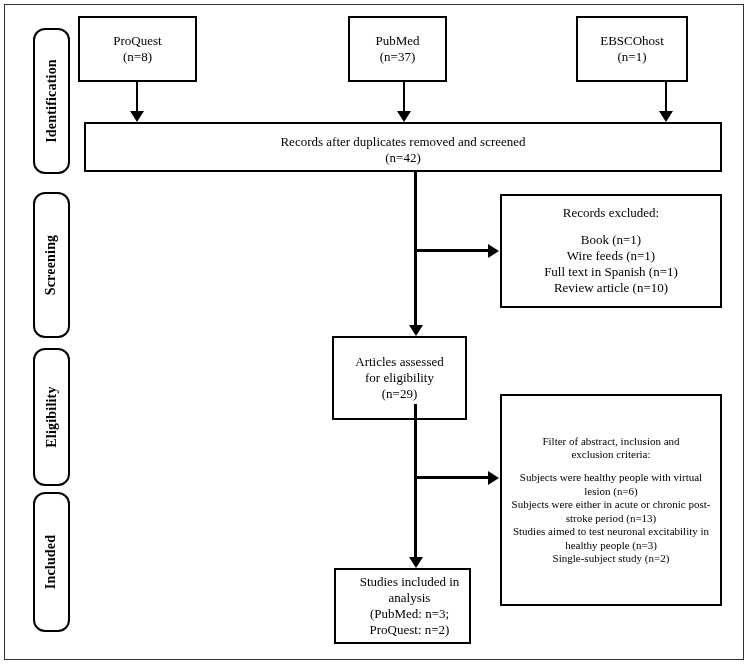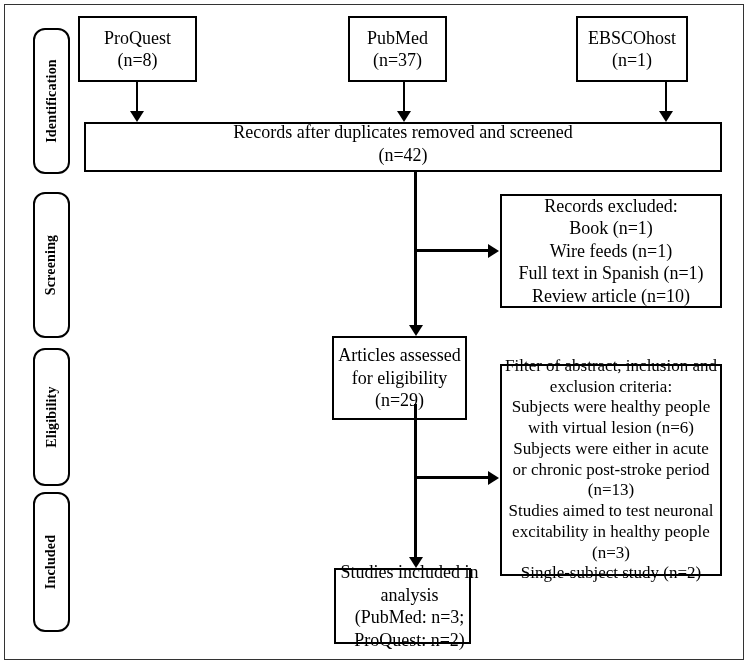--- a/index.html
+++ b/index.html
@@ -57,21 +57,21 @@
   .box {
     position: absolute;
     border: 2px solid #000000;
     background: #ffffff;
     box-sizing: border-box;
     display: flex;
     flex-direction: column;
     align-items: center;
     justify-content: center;
     text-align: center;
-    font-size: 18px;
+    font-size: 13px;
     line-height: 1.25;
     padding: 4px 6px;
   }
   .box .line {
     display: block;
     white-space: nowrap;
   }
   .box .line.wrap {
     white-space: normal;
   }
@@ -180,21 +180,21 @@
     <span class="line">for eligibility</span>
     <span class="line">(n=29)</span>
   </div>
 
   <div class="v-line" style="left:414px; top:404px; width:3px; height:160px;"></div>
   <div class="arrow-down" style="left:409px; top:557px;"></div>
 
   <div class="h-line" style="left:414px; top:476px; width:76px; height:3px;"></div>
   <div class="arrow-right" style="left:488px; top:471px;"></div>
 
-  <div class="box" style="left:500px; top:364px; width:222px; height:212px; font-size:17px; line-height:1.22;">
+  <div class="box" style="left:500px; top:394px; width:222px; height:212px; font-size:11px; line-height:1.22;">
     <span class="line">Filter of abstract, inclusion and</span>
     <span class="line">exclusion criteria:</span>
     <span class="spacer"></span>
     <span class="line wrap">Subjects were healthy people with virtual lesion (n=6)</span>
     <span class="line wrap">Subjects were either in acute or chronic post-stroke period (n=13)</span>
     <span class="line wrap">Studies aimed to test neuronal excitability in healthy people (n=3)</span>
     <span class="line wrap">Single-subject study (n=2)</span>
   </div>
 
   <div class="box" style="left:334px; top:568px; width:137px; height:76px;padding-left:20px;">

